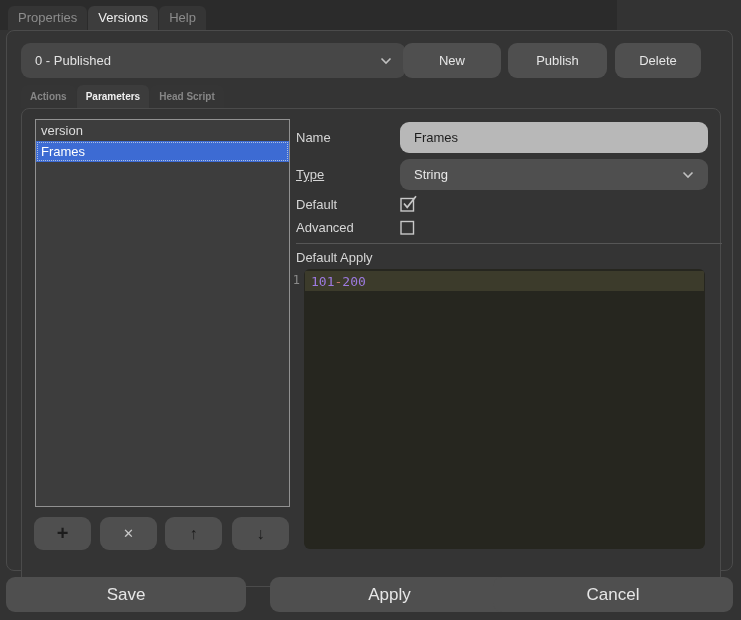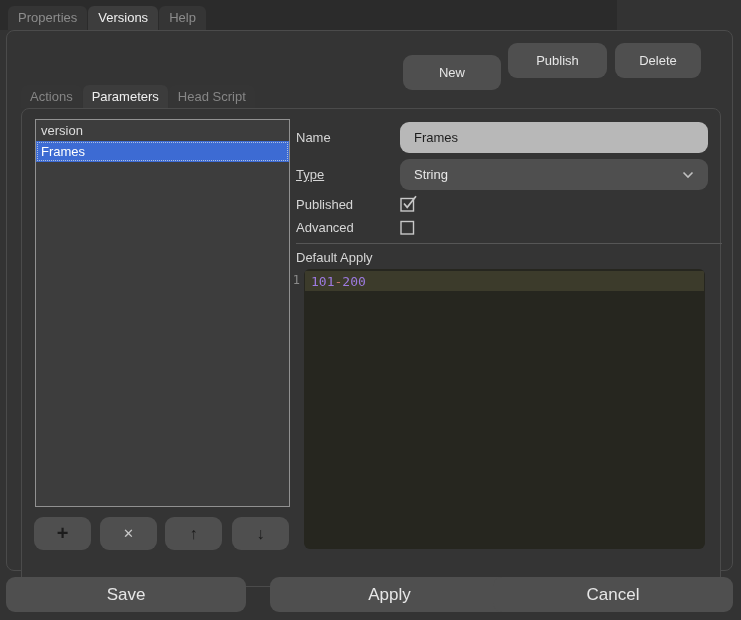--- a/index.html
+++ b/index.html
@@ -22,22 +22,22 @@
     background:#474747; border-radius:9px; display:flex; align-items:center;
     padding:0 14px; color:#e2e2e2; font-size:13px; }
   .select-box .chev { margin-left:auto; display:flex; }
 
   .btn { position:absolute; height:35px; background:#4f4f4f; border-radius:9px;
     border:none; color:#e6e6e6; font-size:13px; font-family:inherit;
     display:flex; align-items:center; justify-content:center; cursor:default; }
 
   
   .subtabs { position:absolute; left:14px; top:54px; display:flex; align-items:flex-end; }
-  .subtab { height:23px; line-height:23px; padding:0 9px; font-size:13px; color:#868686;
-    background:#353535; border-radius:6px 6px 0 0; margin-right:1px; }
+  .subtab { height:23px; line-height:23px; padding:0 9px; font-size:10px; color:#868686;
+    background:#353535; border-radius:6px 6px 0 0; margin-right:1px;font-weight:bold; }
   .subtab.sel { background:#3c3c3c; color:#efefef; }
 
   
   .inner-panel { position:absolute; left:14px; top:77px; width:700px; height:479px;
     background:#343434; border:1px solid #4b4b4b; border-radius:8px; }
 
   .param-list { position:absolute; left:13px; top:10px; width:255px; height:388px;
     background:#3d3d3d; border:1px solid #919191; overflow:hidden; }
   .param-item { height:21px; line-height:21px; padding:0 5px; font-size:13px; color:#dcdcdc; }
   .param-item.sel { background:#3d6bd3; color:#ffffff; outline:1px dotted #aebfdd; outline-offset:-2px; }
@@ -82,22 +82,30 @@
   <div class="topbar">
     <div class="tabs">
       <div class="tab">Properties</div>
       <div class="tab sel">Versions</div>
       <div class="tab">Help</div>
     </div>
   </div>
 
   <div class="outer-panel">
 
+    <div class="select-box">
+      <span>0 - Published</span>
+      <span class="chev">
+        <svg width="12" height="8" viewBox="0 0 12 8">
+            <path d="M1.5 1.5 L6 6 L10.5 1.5" stroke="#c0c0c0" stroke-width="1.6" fill="none"></path>
+          </svg>
+      </span>
+    </div>
 
-    <button class="btn" style="left:396px; top:24px; width:98px;">New</button>
+    <button class="btn" style="left:396px; top:12px; width:98px;">New</button>
     <button class="btn" style="left:501px; top:12px; width:99px;">Publish</button>
     <button class="btn" style="left:608px; top:12px; width:86px;">Delete</button>
 
     <div class="subtabs">
       <div class="subtab">Actions</div>
       <div class="subtab sel">Parameters</div>
       <div class="subtab">Head Script</div>
     </div>
 
     <div class="inner-panel">
@@ -128,21 +136,21 @@
       <div class="flabel" style="top:58px;text-decoration:underline;">Type</div>
       <div class="field dark" style="top:50px;">
         <span>String</span>
         <span class="chev">
           <svg width="12" height="8" viewBox="0 0 12 8">
               <path d="M1.5 1.5 L6 6 L10.5 1.5" stroke="#c0c0c0" stroke-width="1.6" fill="none"></path>
             </svg>
         </span>
       </div>
 
-      <div class="flabel" style="top:88px;">Published</div>
+      <div class="flabel" style="top:88px;">Default</div>
       <div class="checkbox" style="top:86px;">
         <svg width="18" height="17" viewBox="0 0 18 17">
           <rect x="1" y="3.5" width="12.5" height="12.5" fill="none" stroke="#c8c8c8" stroke-width="1.4"></rect>
           <path d="M4 8.5 L7.2 12.3 L16 1.2" fill="none" stroke="#c8c8c8" stroke-width="1.7"></path>
         </svg>
       </div>
 
       <div class="flabel" style="top:111px;">Advanced</div>
       <div class="checkbox" style="top:109px;">
         <svg width="18" height="17" viewBox="0 0 18 17">

